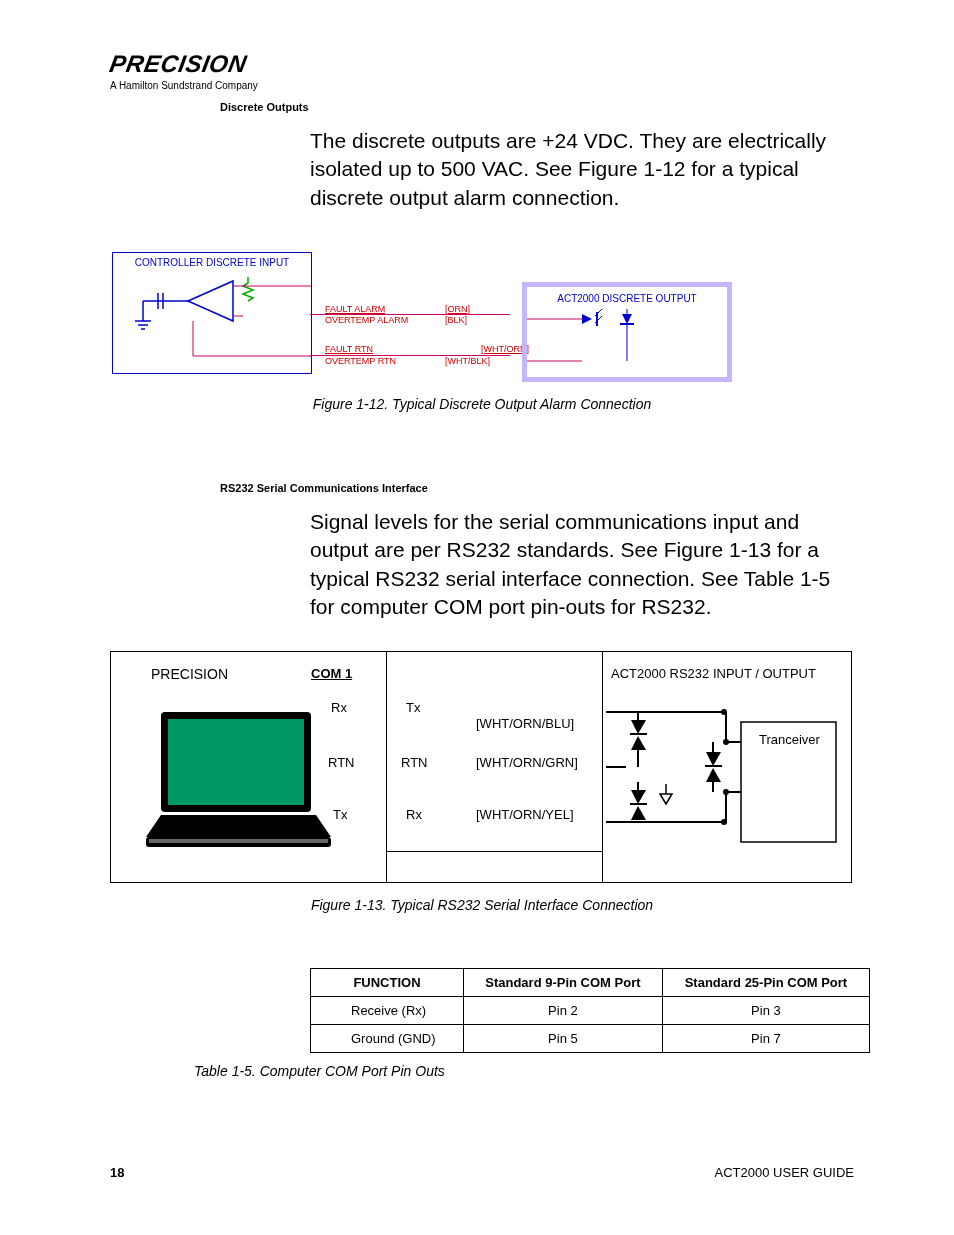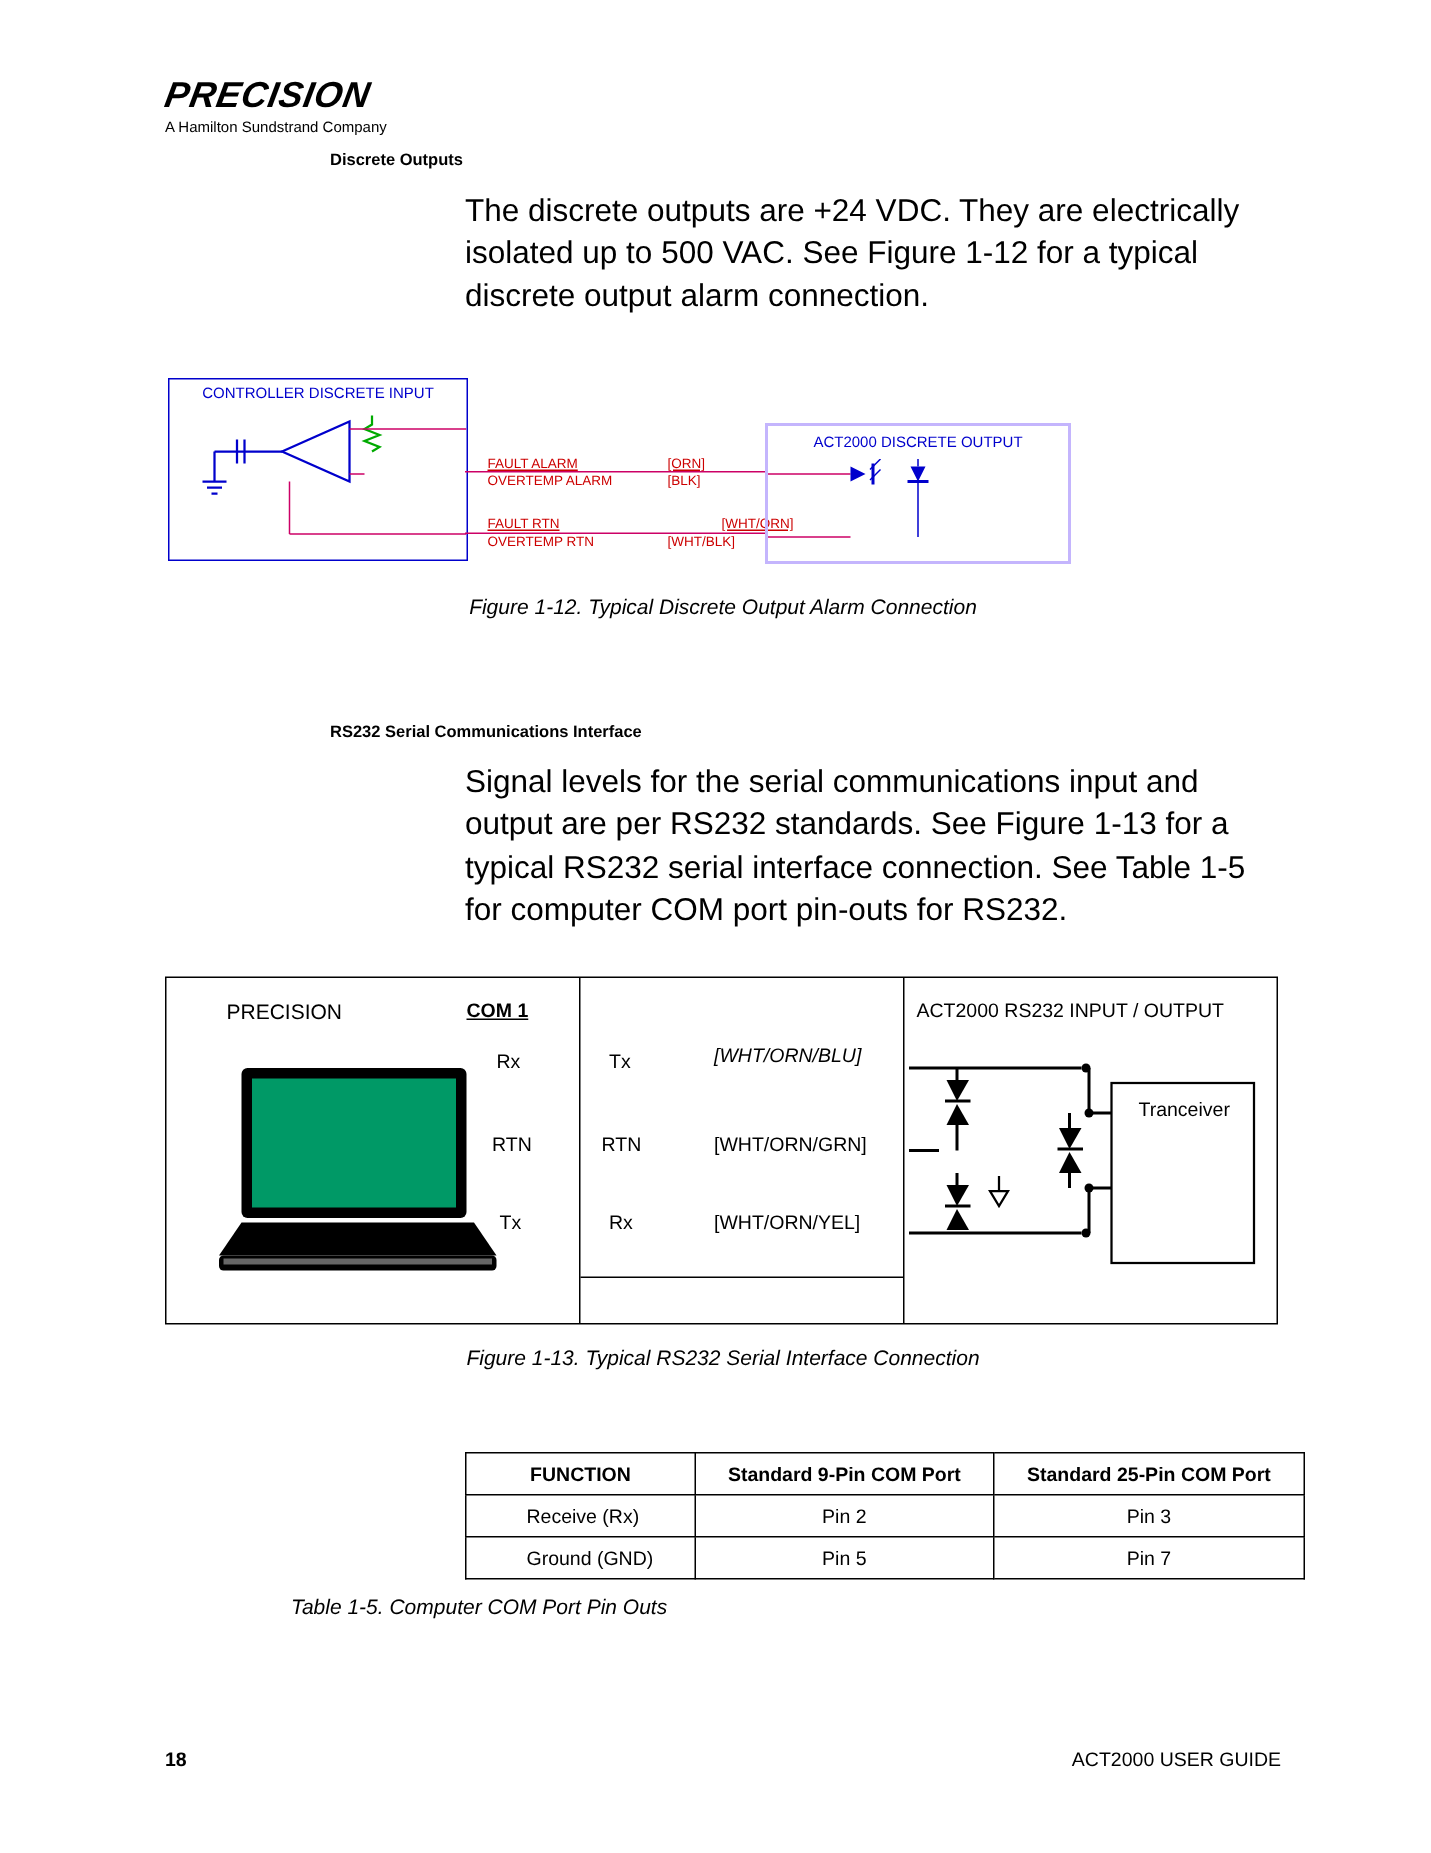--- a/index.html
+++ b/index.html
@@ -72,25 +72,25 @@
     border: 1px solid #0000cc;
   }
   .fig12 .controller-title {
     color: #0000cc;
     font-size: 10px;
     text-align: center;
     margin-top: 4px;
   }
   .fig12 .output-box {
     position: absolute;
-    left: 400px;
+    left: 412px;
     top: 30px;
     width: 200px;
     height: 90px;
-    border: 2px solid #c4b5fd;
+    border: 5px solid #c4b5fd;
   }
   .fig12 .output-title {
     color: #0000cc;
     font-size: 10px;
     text-align: center;
     margin-top: 6px;
   }
   .fig12 .red-label {
     position: absolute;
     color: #cc0000;
@@ -229,21 +229,21 @@
     <div class="lbl" style="left:200px; top:14px; font-weight:bold; text-decoration:underline;text-align:right;">COM 1</div>
 
     <div class="lbl" style="left:220px; top:48px;">Rx</div>
     <div class="lbl" style="left:217px; top:103px;">RTN</div>
     <div class="lbl" style="left:222px; top:155px;">Tx</div>
 
     <div class="lbl" style="left:295px; top:48px;">Tx</div>
     <div class="lbl" style="left:290px; top:103px;">RTN</div>
     <div class="lbl" style="left:295px; top:155px;">Rx</div>
 
-    <div class="lbl" style="left:365px; top:44px;font-style:italic;">[WHT/ORN/BLU]</div>
+    <div class="lbl" style="left:365px; top:64px;">[WHT/ORN/BLU]</div>
     <div class="lbl" style="left:365px; top:103px;">[WHT/ORN/GRN]</div>
     <div class="lbl" style="left:365px; top:155px;">[WHT/ORN/YEL]</div>
 
     <div class="lbl" style="left:500px; top:14px; font-size:13px;">ACT2000  RS232 INPUT / OUTPUT</div>
 
     <svg style="position:absolute; left:35px; top:55px;" width="190" height="150">
       <rect x="15" y="5" width="150" height="100" rx="4" fill="#000"></rect>
       <rect x="22" y="12" width="136" height="86" fill="#009966"></rect>
       <polygon points="0,130 185,130 170,108 15,108" fill="#000"></polygon>
       <rect x="0" y="130" width="185" height="10" rx="3" fill="#000"></rect>

